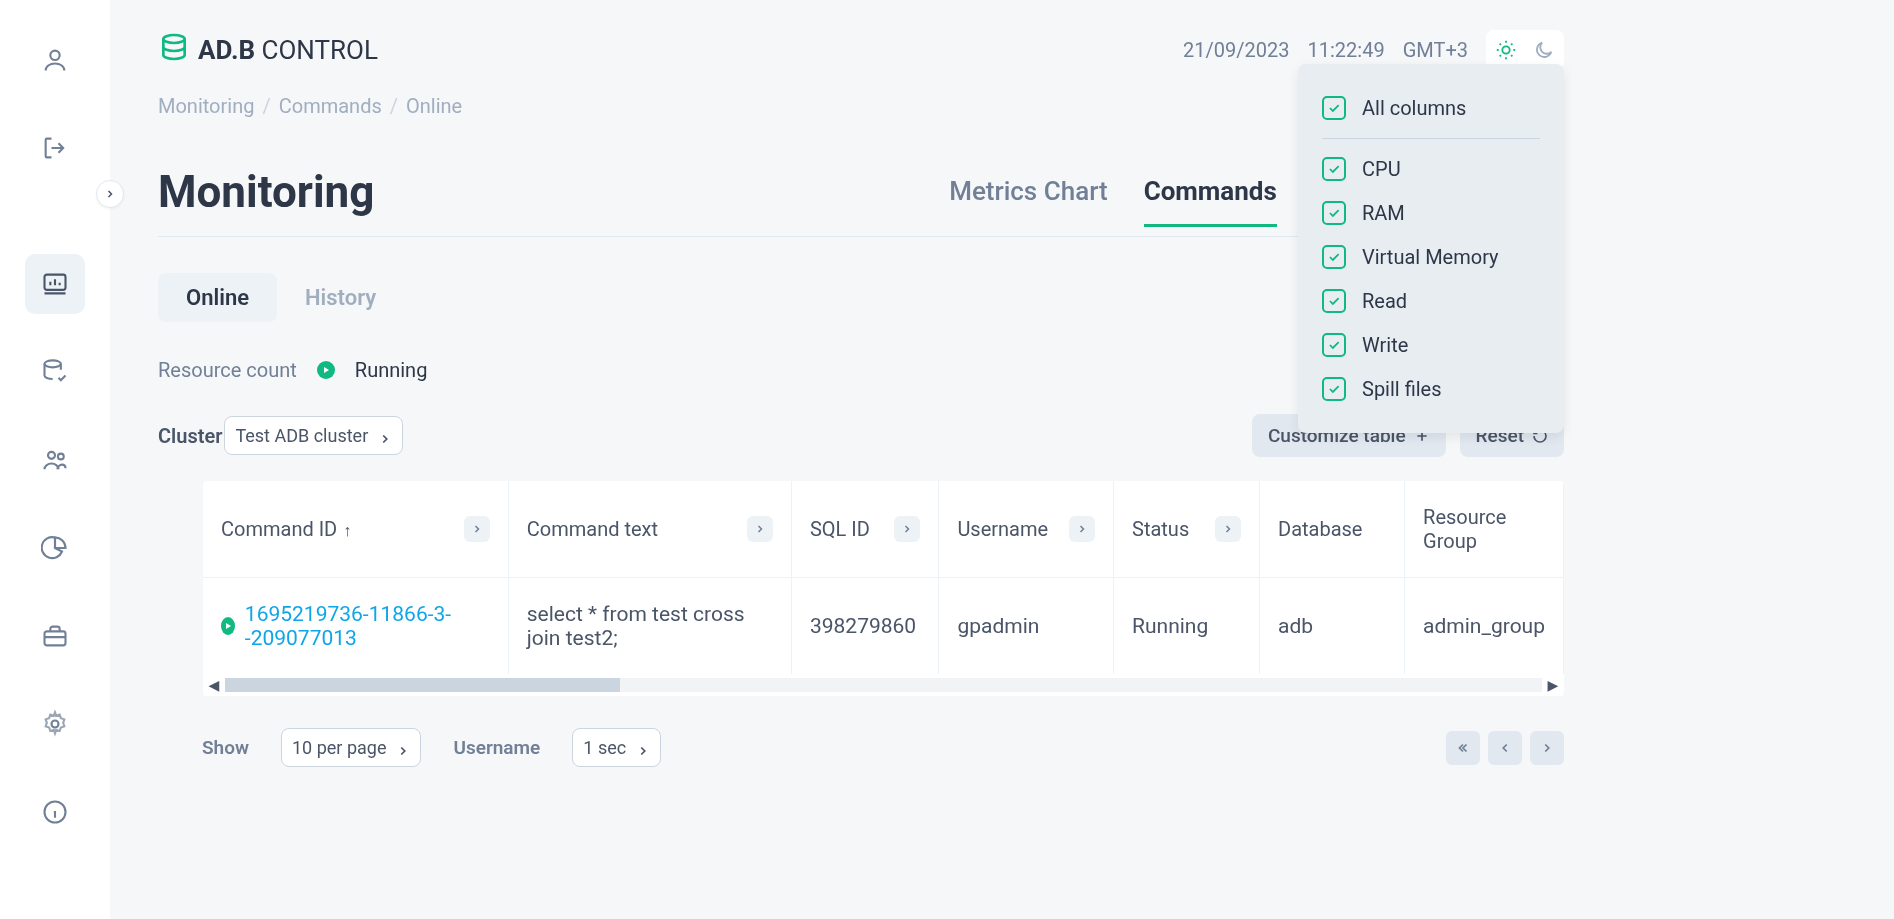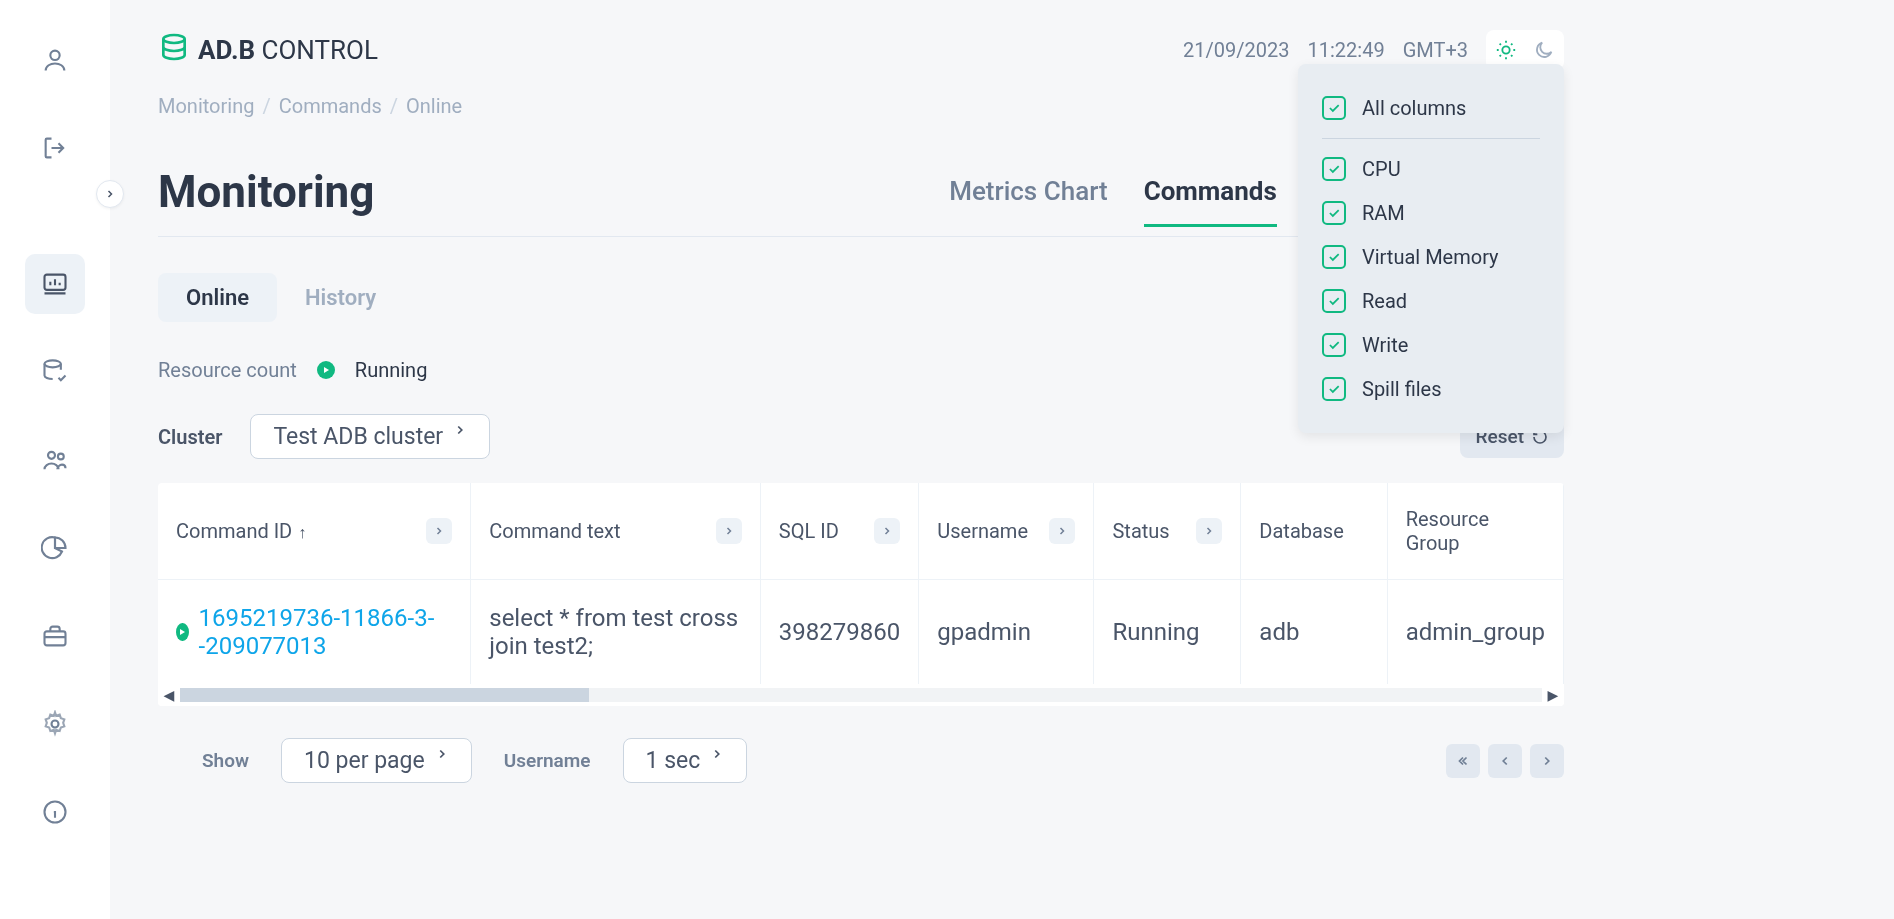--- a/index.html
+++ b/index.html
@@ -187,50 +187,50 @@
     }
     .status-text { color: #2d3748; }
     
     
     .cluster-row {
       display: flex;
       align-items: center;
       justify-content: space-between;
       margin-bottom: 24px;
     }
-    .cluster-left { display: flex; align-items: center; gap: 28px; }
+    .cluster-left { display: flex; align-items: center; gap: 2px; }
     .cluster-label { font-size: 20px; font-weight: 600; color: #4a5568; }
     .selector {
       display: inline-flex;
-      align-items: flex-start;
+      align-items: flex-end;
       gap: 10px;
-      padding: 8px 22px;
+      padding: 8px 10px;
       border: 1px solid #cbd5e0;
       border-radius: 8px;
-      font-size: 23px;
+      font-size: 18px;
       color: #4a5568;
       cursor: pointer;
       background: #fff;
     }
     .actions { display: flex; gap: 14px; }
     .action-btn {
       display: inline-flex;
       align-items: center;
       gap: 8px;
       padding: 10px 16px;
       background: #e2e8f0;
       border-radius: 8px;
       font-size: 19px;
       font-weight: 500;
       color: #4a5568;
       cursor: pointer;
     }
     
     
-    .table-wrap { background: #fff; border-radius: 4px; overflow: hidden; }
+    .table-wrap { background: #fff; border-radius: 4px; overflow: hidden; margin-left: 45px; }
     .table { width: 100%; border-collapse: collapse; }
     .th {
       padding: 24px 18px;
       text-align: left;
       font-size: 20px;
       font-weight: 400;
       color: #4a5568;
       border-right: 1px solid #edf2f7;
       border-bottom: 1px solid #edf2f7;
       position: relative;
@@ -243,21 +243,21 @@
       background: #edf2f7;
       border-radius: 6px;
       display: flex;
       align-items: center;
       justify-content: center;
       cursor: pointer;
       color: #718096;
     }
     .td {
       padding: 24px 18px;
-      font-size: 24px;
+      font-size: 21px;
       color: #4a5568;
       border-right: 1px solid #edf2f7;
     }
     .td-link { display: flex; align-items: center; gap: 10px; }
     .td-link a { color: #0ea5e9; text-decoration: none; }
     
     
     .hscroll {
       height: 22px;
       background: #fff;
@@ -484,20 +484,26 @@
         <span class="cluster-label">Cluster</span>
         <div class="selector">
           <span>Test ADB cluster</span>
           <svg class="chevron" width="14" height="14" viewBox="0 0 24 24" fill="none" stroke="#4a5568" stroke-width="3">
               <path d="M9 6l6 6-6 6"></path>
             </svg>
         </div>
       </div>
       <div class="actions">
         <div class="action-btn">
+          <span>Customize table</span>
+          <svg width="16" height="16" viewBox="0 0 24 24" fill="none" stroke="currentColor" stroke-width="2.5">
+              <path d="M12 5v14M5 12h14"></path>
+            </svg>
+        </div>
+        <div class="action-btn">
           <span>Reset</span>
           <svg width="16" height="16" viewBox="0 0 24 24" fill="none" stroke="currentColor" stroke-width="2.5">
               <path d="M3 12a9 9 0 109-9 9 9 0 00-7 3M3 3v5h5"></path>
             </svg>
         </div>
       </div>
     </div>
 
     <div class="table-wrap">
       <table class="table">

